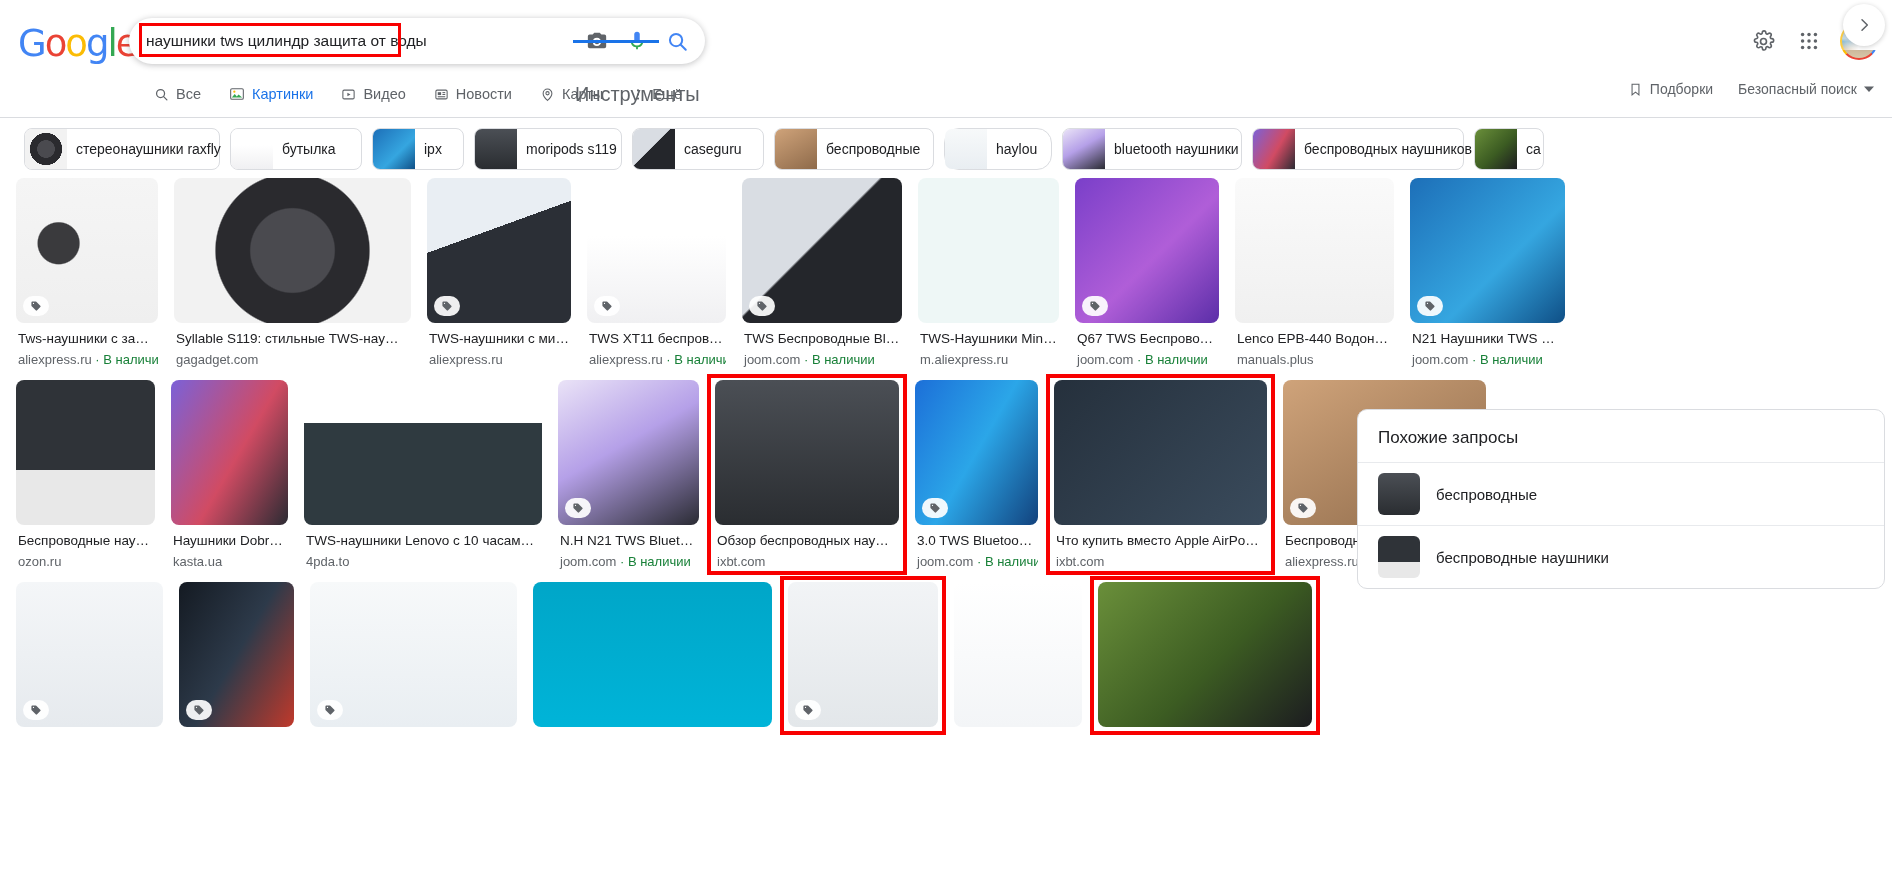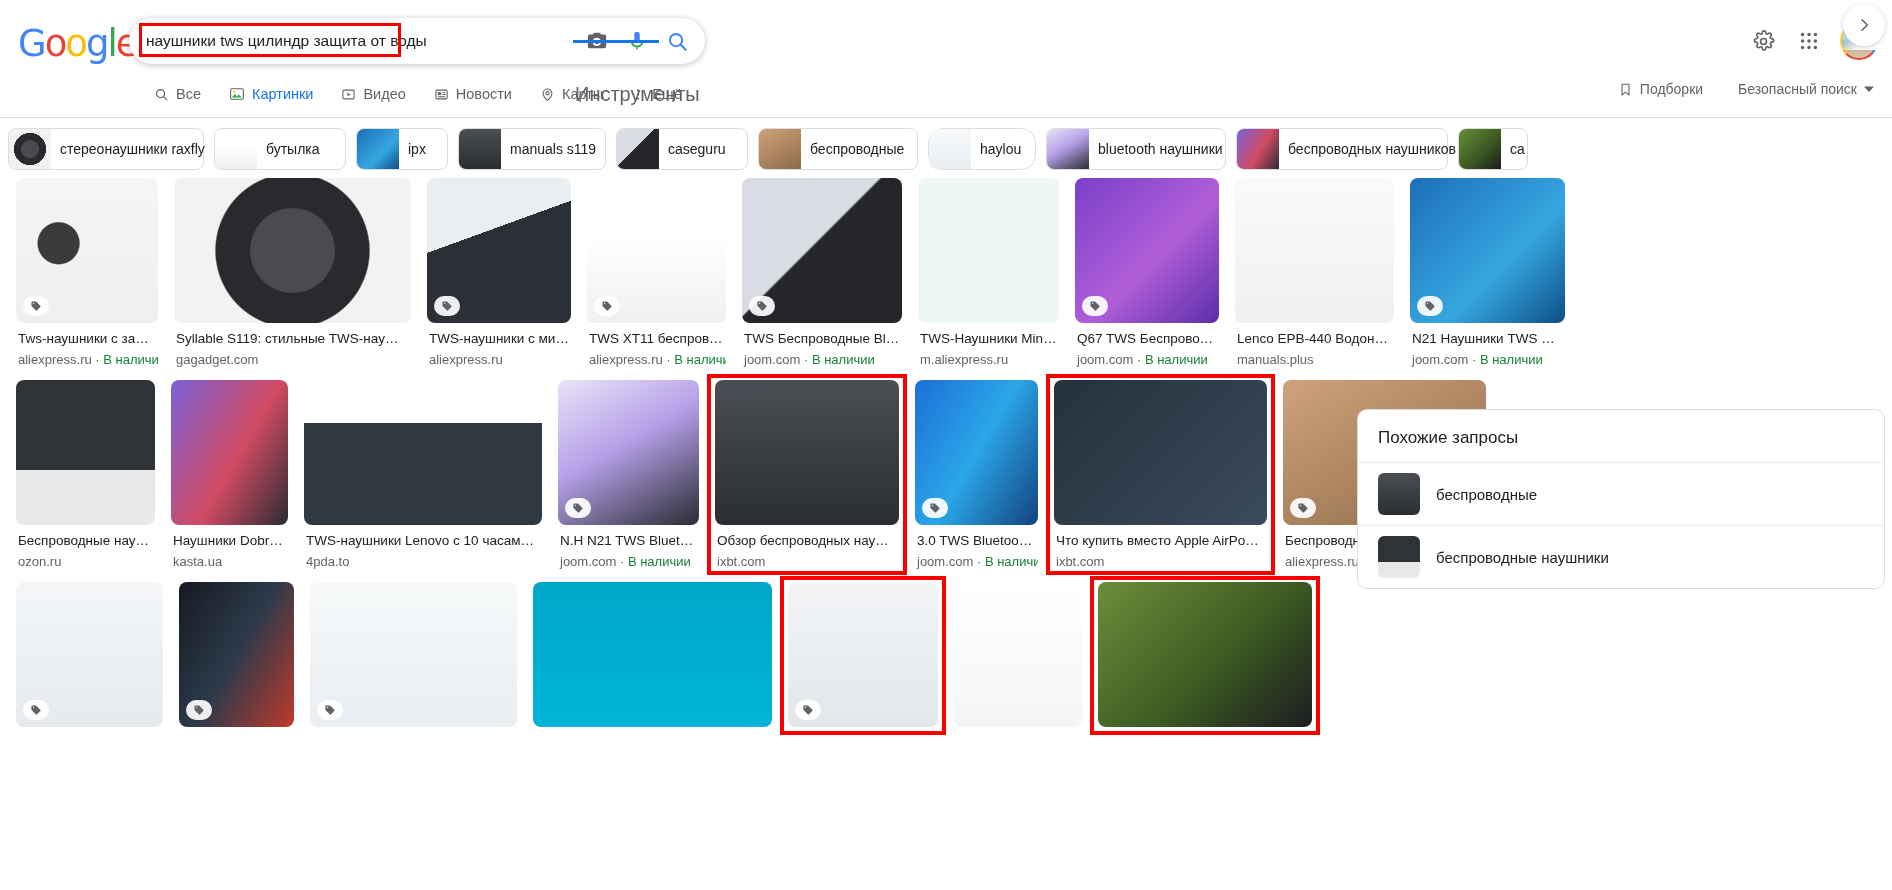--- a/index.html
+++ b/index.html
@@ -103,39 +103,39 @@
   .tab.active { color: #1a73e8; }
   .tab svg { flex: none; }
   .tools {
     position: absolute; left: 563px; top: 5px;
     height: 34px; display: flex; align-items: center;
     font-size: 20px; color: #5f6368; cursor: pointer;
     padding: 0 12px;
   }
   .nav-right {
     position: absolute; right: 18px; top: 9px;
-    display: flex; gap: 35px;
+    display: flex; gap: 25px;
     font-size: 14px; color: #5f6368;
   }
   .nav-right .item { display: flex; align-items: center; gap: 7px; cursor: pointer; }
   .underline-bar {
     position: absolute; left: 573px; top: 40px;
     width: 86px; height: 3px; background: #1a73e8;
   }
   .hr-line {
     position: absolute; left: 0; right: 0; top: 117px;
     height: 1px; background: #dadce0;
   }
 
   
   .chiprow {
     position: absolute; left: 0; top: 124px; right: 0;
     height: 50px;
     display: flex; align-items: center; gap: 10px;
-    padding-left: 8px;
+    padding-left: 24px;
     overflow: hidden;
   }
   .chip {
     display: flex; align-items: center; gap: 9px;
     height: 42px;
     border: 1px solid #dadce0;
     border-radius: 8px;
     background: #fff;
     padding: 0 14px 0 0;
     font-size: 14px; color: #202124;
@@ -377,21 +377,21 @@
     <div class="chip" style="width: 132px;">
       <div class="chip-thumb" style="background: linear-gradient(rgb(255, 255, 255) 0px, rgb(255, 255, 255) 40%, rgb(240, 240, 242) 100%);"></div>
       <span>бутылка</span>
     </div>
     <div class="chip" style="width: 92px;">
       <div class="chip-thumb" style="background: linear-gradient(135deg, rgb(29, 111, 184), rgb(53, 166, 224) 60%, rgb(15, 79, 134));"></div>
       <span>ipx</span>
     </div>
     <div class="chip" style="width: 148px;">
       <div class="chip-thumb" style="background: linear-gradient(rgb(75, 79, 85), rgb(42, 45, 49));"></div>
-      <span>manuals s119</span>
+      <span>moripods s119</span>
     </div>
     <div class="chip" style="width: 132px;">
       <div class="chip-thumb" style="background: linear-gradient(135deg, rgb(217, 221, 227) 0px, rgb(217, 221, 227) 45%, rgb(36, 38, 43) 46%, rgb(36, 38, 43) 100%);"></div>
       <span>caseguru</span>
     </div>
     <div class="chip" style="width: 160px;">
       <div class="chip-thumb" style="background: linear-gradient(150deg, rgb(207, 163, 122), rgb(142, 106, 74));"></div>
       <span>беспроводные</span>
     </div>
     <div class="chip" style="width: 108px; border-radius: 15px;">

